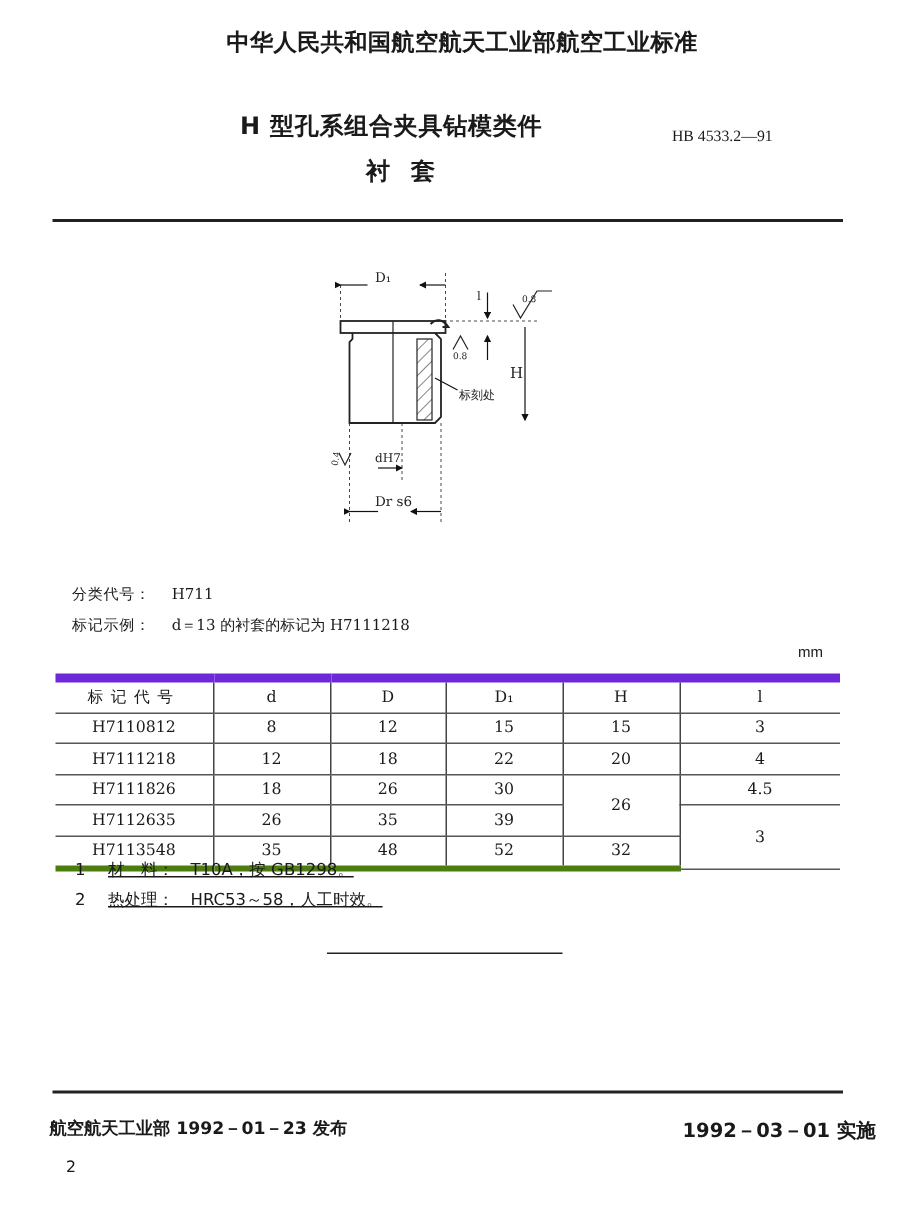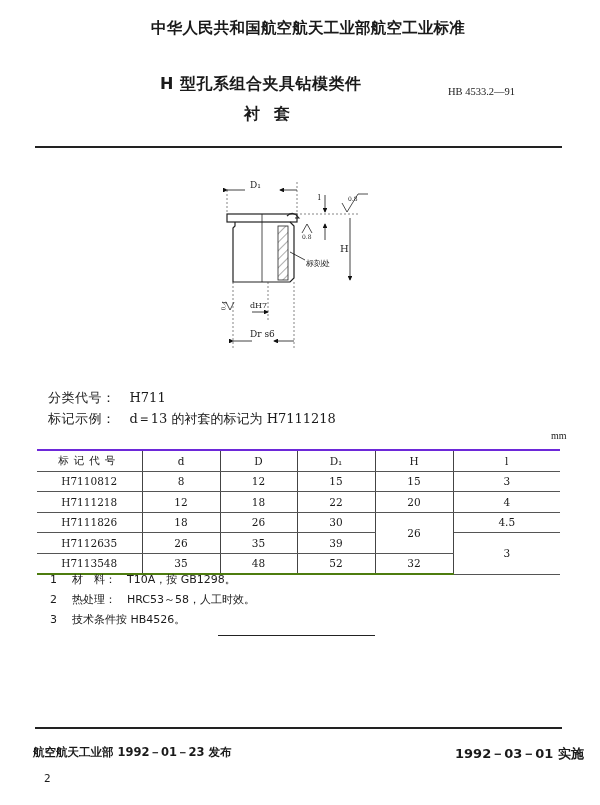--- a/index.html
+++ b/index.html
@@ -21,40 +21,40 @@
     .std-subtitle {
       left: 244px; top: 104px; font-family: "DejaVu Sans", sans-serif;
       font-weight: bold; font-size: 16px; letter-spacing: 14px;
     }
     .std-code {
       left: 448px; top: 86px; font-family: Liberation Serif, serif;
       font-size: 10.5px; letter-spacing: 0px;
     }
     .rule-top { left: 35px; top: 146px; width: 527px; height: 2px; background: #222; }
     .drawing { left: 190px; top: 160px; width: 200px; height: 200px; }
-    .info { left: 48px; font-size: 13px; font-family: "DejaVu Sans", sans-serif; }
+    .info { left: 48px; font-size: 10px; font-family: "DejaVu Sans", sans-serif; }
     .info .lbl { letter-spacing: 0.5px; }
     .info .val { margin-left: 14px; font-family: "DejaVu Serif", serif; }
-    .unit { left: 532px; top: 430px; font-size: 10px; font-family: Liberation Serif, serif; margin-left: 19px; }
+    .unit { left: 532px; top: 430px; font-size: 10px; font-family: Liberation Sans, sans-serif; }
     table.spec {
       position: absolute; left: 37px; top: 449px; width: 523px;
       border-collapse: collapse; font-size: 10.5px; font-family: "DejaVu Serif", serif;
     }
     table.spec th, table.spec td {
       border-left: 1px solid #444; border-right: 1px solid #444;
       border-top: 1px solid #555; border-bottom: 1px solid #555;
       text-align: center; height: 19.5px; padding: 0; font-weight: normal;
     }
     table.spec tr > *:first-child { border-left: none; }
     table.spec tr > *:last-child { border-right: none; }
-    table.spec thead th { border-top: 2px solid #6d28d9; }
-    table.spec tbody tr:last-child td { border-bottom: 2px solid #4d7c0f; }
+    table.spec thead th { border-top: 6px solid #6d28d9; }
+    table.spec tbody tr:last-child td { border-bottom: 4px solid #4d7c0f; }
     table.spec th.hdr-code { font-family: "DejaVu Sans", sans-serif; letter-spacing: 5px; }
     .notes { left: 50px; top: 570px; font-size: 11px; font-family: "DejaVu Sans", sans-serif; }
-    .note { height: 20px; line-height: 20px; }
+    .note { height: 20px; line-height: 20px; text-decoration: underline; }
     .note .num { display: inline-block; width: 22px; }
     .short-rule { left: 218px; top: 635px; width: 157px; height: 1px; background: #222; }
     .rule-bottom { left: 35px; top: 727px; width: 527px; height: 2px; background: #222; }
     .footer-left { left: 33px; top: 745px; font-size: 11.5px; font-family: "DejaVu Sans", sans-serif; font-weight: bold; }
     .footer-right { left: 455px; top: 745px; font-size: 13px; font-family: "DejaVu Sans", sans-serif; font-weight: bold; }
     .page-num { left: 44px; top: 772px; font-size: 10.5px; font-family: "DejaVu Sans", sans-serif; }
     svg text { font-family: "DejaVu Serif", serif; }
   </style>
 </head>
 <body>
@@ -191,23 +191,20 @@
   </tbody>
 </table>
 
 <div class="abs notes">
   <div class="note">
     <span class="num">1</span><span>材　料：　T10A，按 GB1298。</span>
   </div>
   <div class="note">
     <span class="num">2</span><span>热处理：　HRC53～58，人工时效。</span>
   </div>
-  <div class="note">
-    <span class="num">3</span><span>技术条件按 HB4526。</span>
-  </div>
 </div>
 
 <div class="abs short-rule"></div>
 <div class="abs rule-bottom"></div>
 
 <div class="abs footer-left">航空航天工业部 1992－01－23 发布</div>
 <div class="abs footer-right">1992－03－01 实施</div>
 <div class="abs page-num">2</div>
 
 </body></html>

